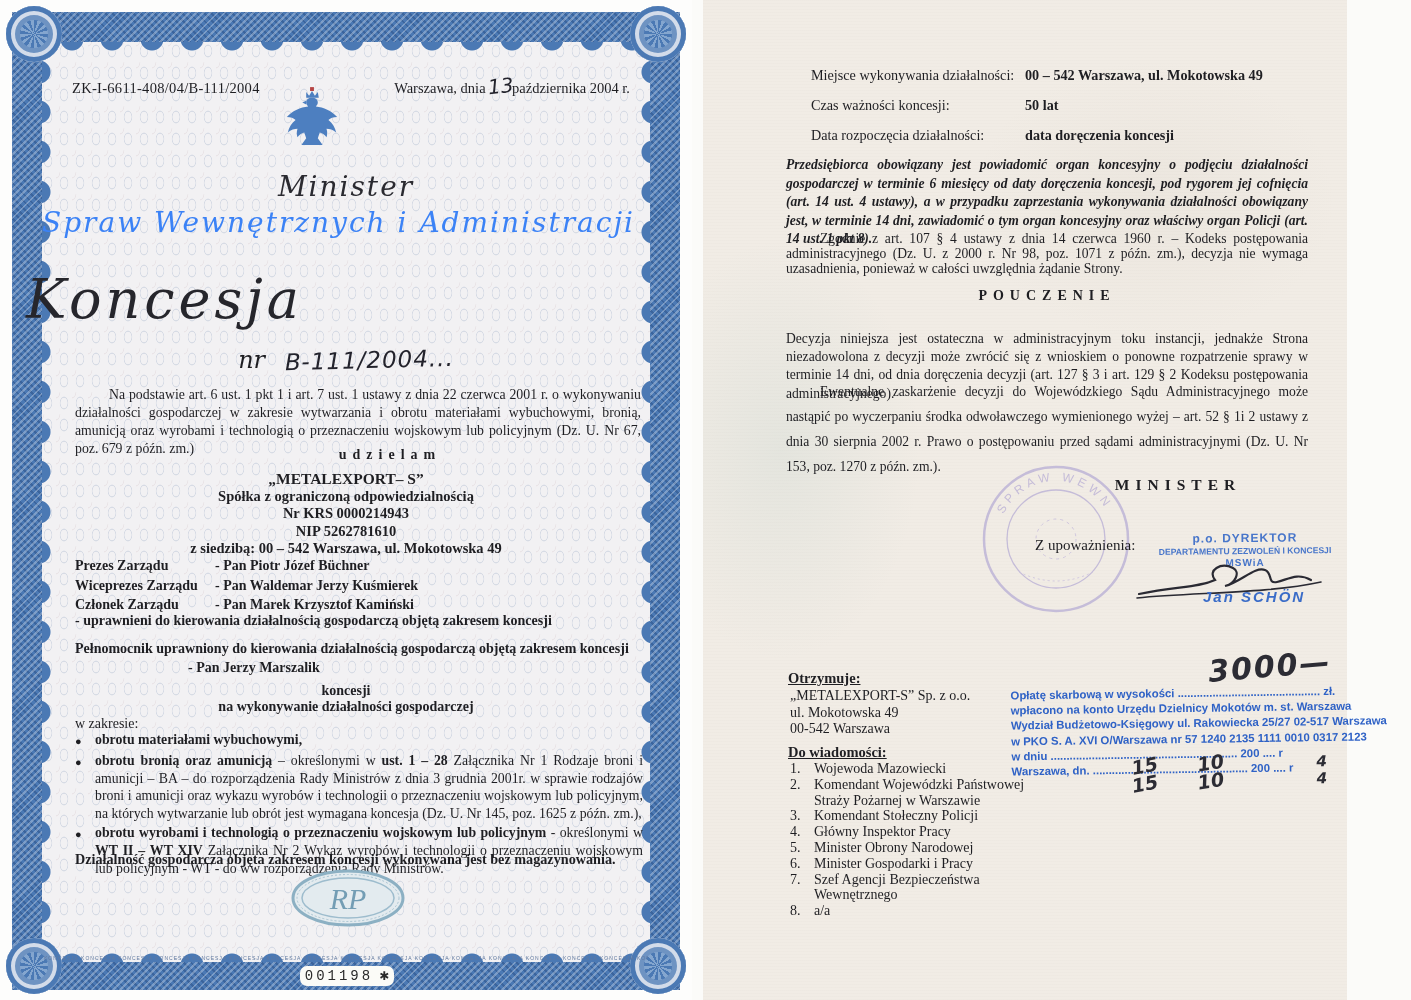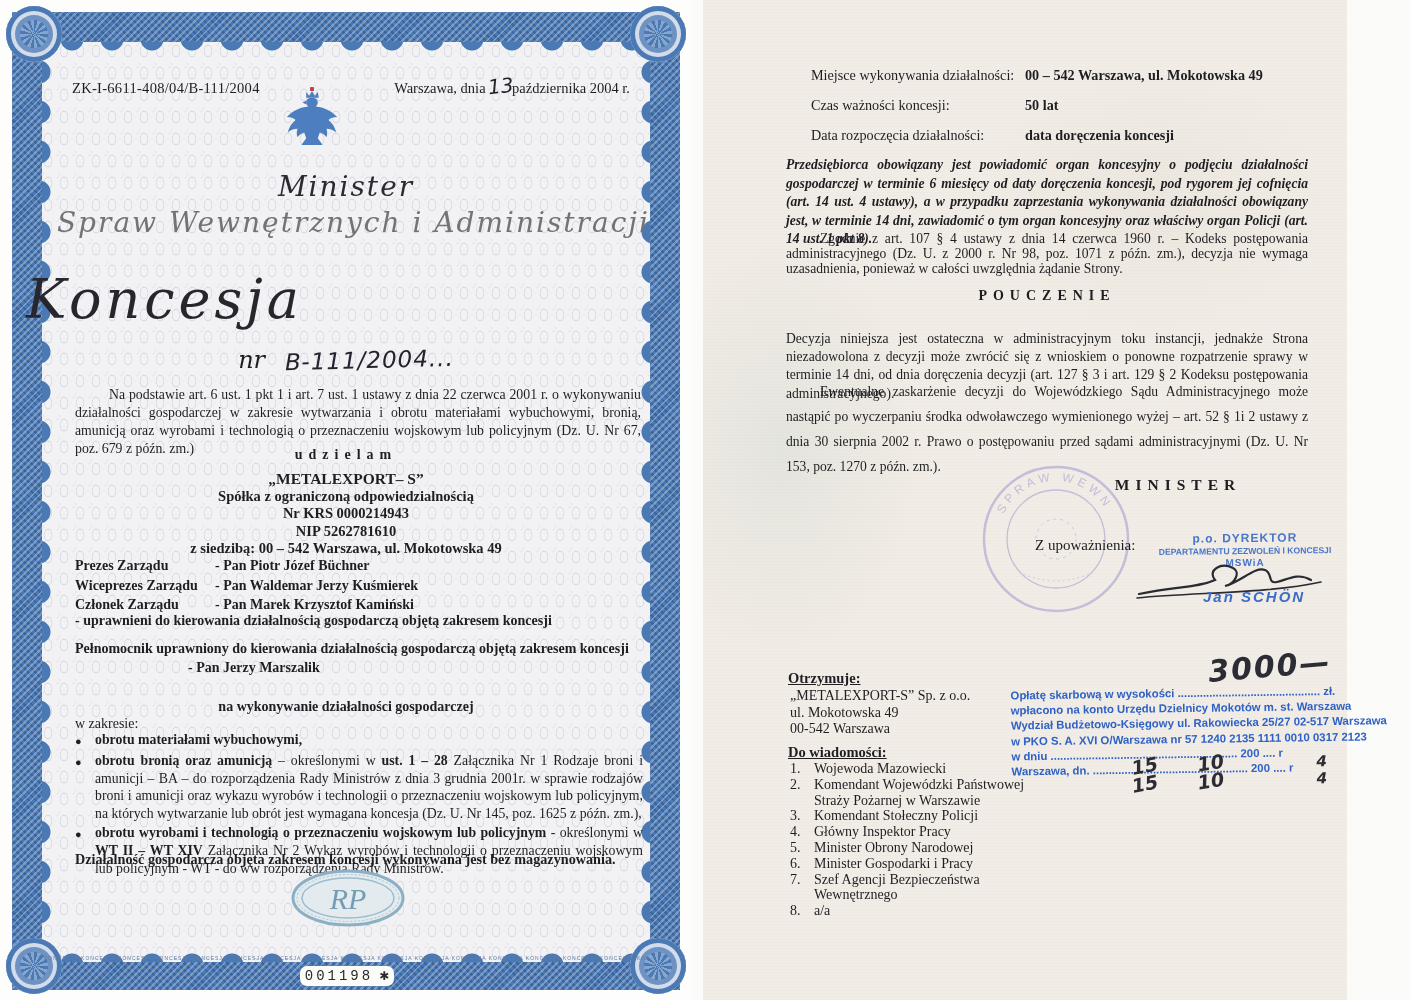--- a/index.html
+++ b/index.html
@@ -40,27 +40,27 @@
   .ros-tl{left:6px;top:6px;} .ros-tr{right:6px;top:6px;}
   .ros-bl{left:6px;top:938px;} .ros-br{right:6px;top:938px;}
   .L{position:absolute;}
   .ref{left:72px;top:80px;font-size:14.5px;letter-spacing:.3px;}
   .dateline{right:62px;top:80px;font-size:14.5px;display:flex;align-items:baseline;}
   .hw{font-family:"DejaVu Sans",sans-serif;font-style:italic;color:#23232c;}
   .date-hand{font-size:20px;transform:rotate(-6deg);margin:0 -1px 0 2px;line-height:12px;}
   .eagle{left:283px;top:86px;}
   .script{font-family:"DejaVu Serif",serif;font-style:italic;}
   .ministry1{left:42px;width:608px;top:170px;text-align:center;font-size:28px;letter-spacing:2px;color:#2a2a30;}
-  .ministry2{left:42px;width:608px;top:206px;text-align:right;font-size:28px;letter-spacing:2px;color:#737373;}
+  .ministry2{left:42px;width:608px;top:206px;text-align:left;font-size:28px;letter-spacing:2px;color:#3b82f6;}
   .bigtitle{left:26px;width:608px;top:268px;text-align:left;font-size:54px;letter-spacing:4px;color:#26262c;}
   .nrline{left:42px;width:608px;top:346px;text-align:center;font-size:24px;}
   .nr-label{font-style:italic;font-family:"DejaVu Serif",serif;margin-right:14px;}
   .nr-hand{font-size:23px;display:inline-block;transform:rotate(-1.5deg);letter-spacing:1px;}
   .legal{left:75px;width:566px;top:386px;font-size:13.8px;line-height:18px;text-align:justify;text-indent:34px;}
-  .grant{left:42px;width:608px;top:447px;text-align:center;font-size:14px;font-weight:bold;letter-spacing:6px;}
+  .grant{left:42px;width:608px;top:447px;text-align:center;font-size:14px;font-weight:bold;letter-spacing:6px;padding-left:44px;}
   .company{left:42px;width:608px;top:470px;text-align:center;font-weight:bold;font-size:14.5px;line-height:17.5px;}
   .company .cname{font-size:15.5px;}
   .board{left:75px;top:556px;font-weight:bold;font-size:14px;line-height:19.5px;}
   .board .row{display:flex;}
   .board .role{width:140px;}
   .note{left:75px;top:613px;font-weight:bold;font-size:14px;}
   .proxy1{left:75px;top:641px;font-weight:bold;font-size:14px;}
   .proxy2{left:188px;top:660px;font-weight:bold;font-size:14px;}
   .grant2a{left:42px;width:608px;top:683px;text-align:center;font-weight:bold;font-size:14px;}
   .grant2b{left:42px;width:608px;top:699px;text-align:center;font-weight:bold;font-size:14px;}
@@ -190,20 +190,21 @@
       </div>
       <div class="row">
         <span class="role">Członek Zarządu</span>
         <span>- Pan Marek Krzysztof Kamiński</span>
       </div>
     </div>
 
     <div class="L note">- uprawnieni do kierowania działalnością gospodarczą objętą zakresem koncesji</div>
     <div class="L proxy1">Pełnomocnik uprawniony do kierowania działalnością gospodarczą objętą zakresem koncesji</div>
     <div class="L proxy2">- Pan Jerzy Marszalik</div>
+    <div class="L grant2a">koncesji</div>
     <div class="L grant2b">na wykonywanie działalności gospodarczej</div>
     <div class="L scope">w zakresie:</div>
 
     <div class="L bullets">
       <div class="bullet">
         <span class="bdot">●</span>
         <span class="btext"><span class="bold">obrotu materiałami wybuchowymi,</span><span></span></span>
       </div>
       <div class="bullet">
         <span class="bdot">●</span>

